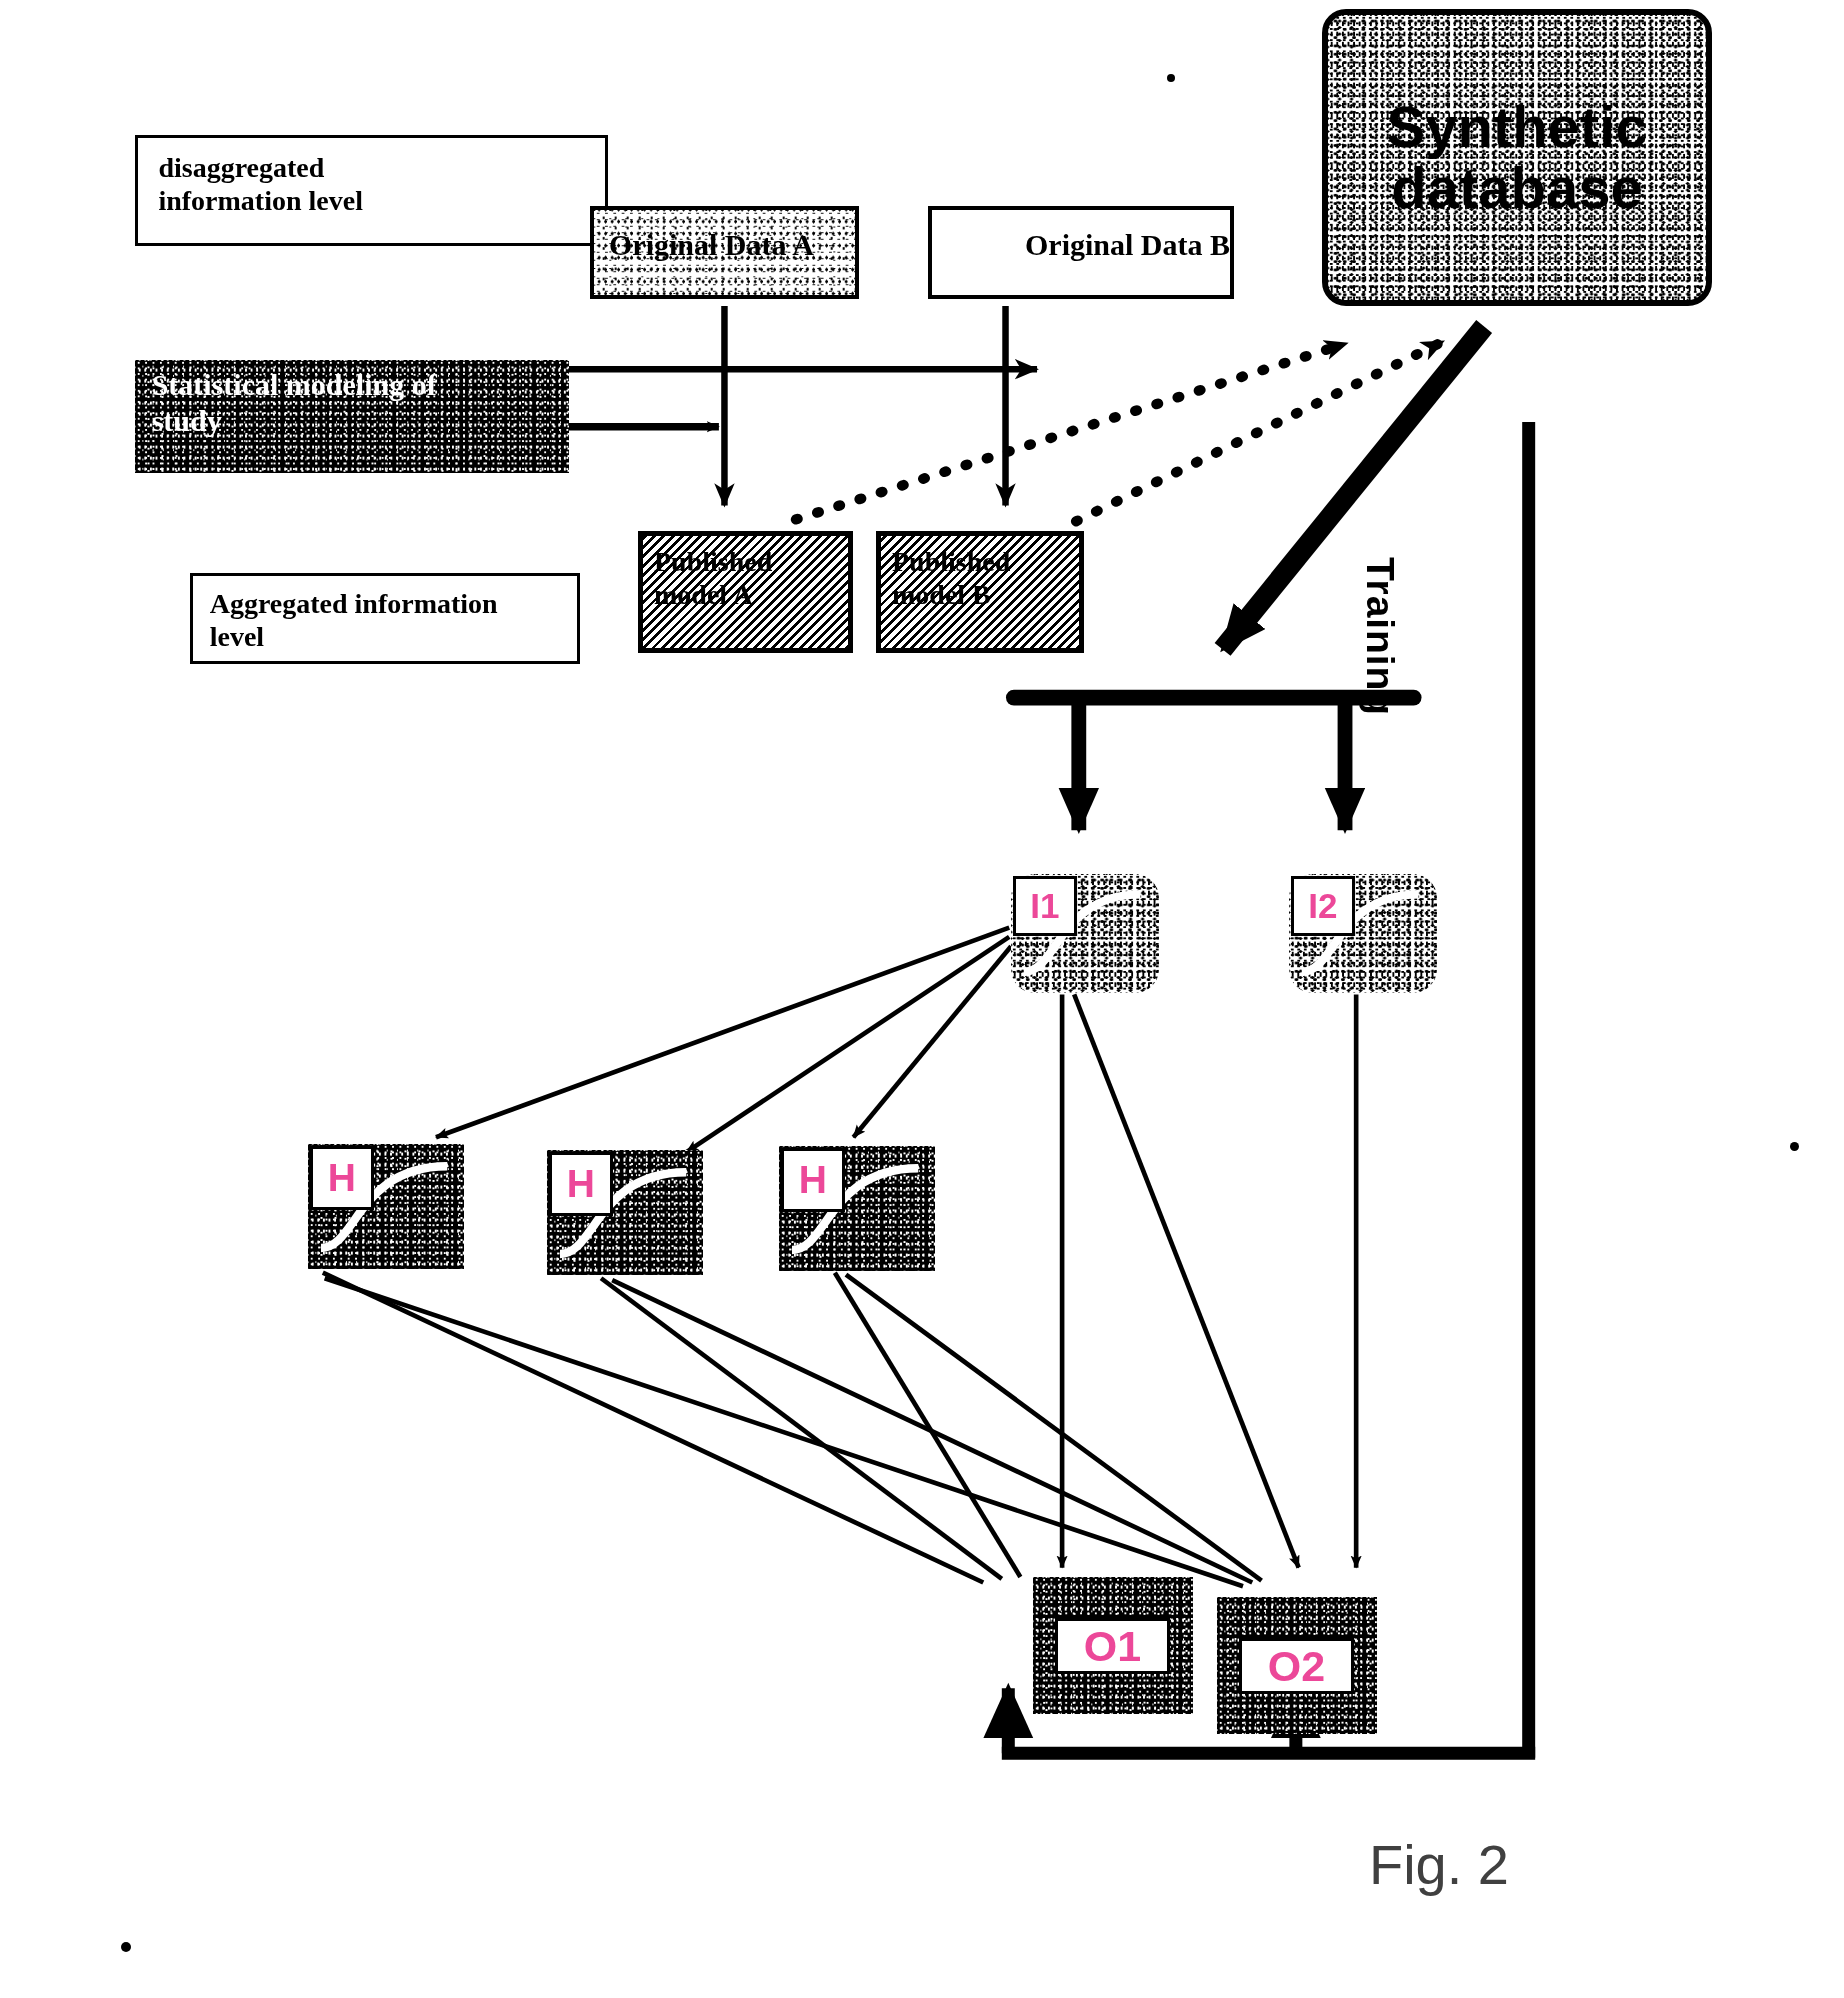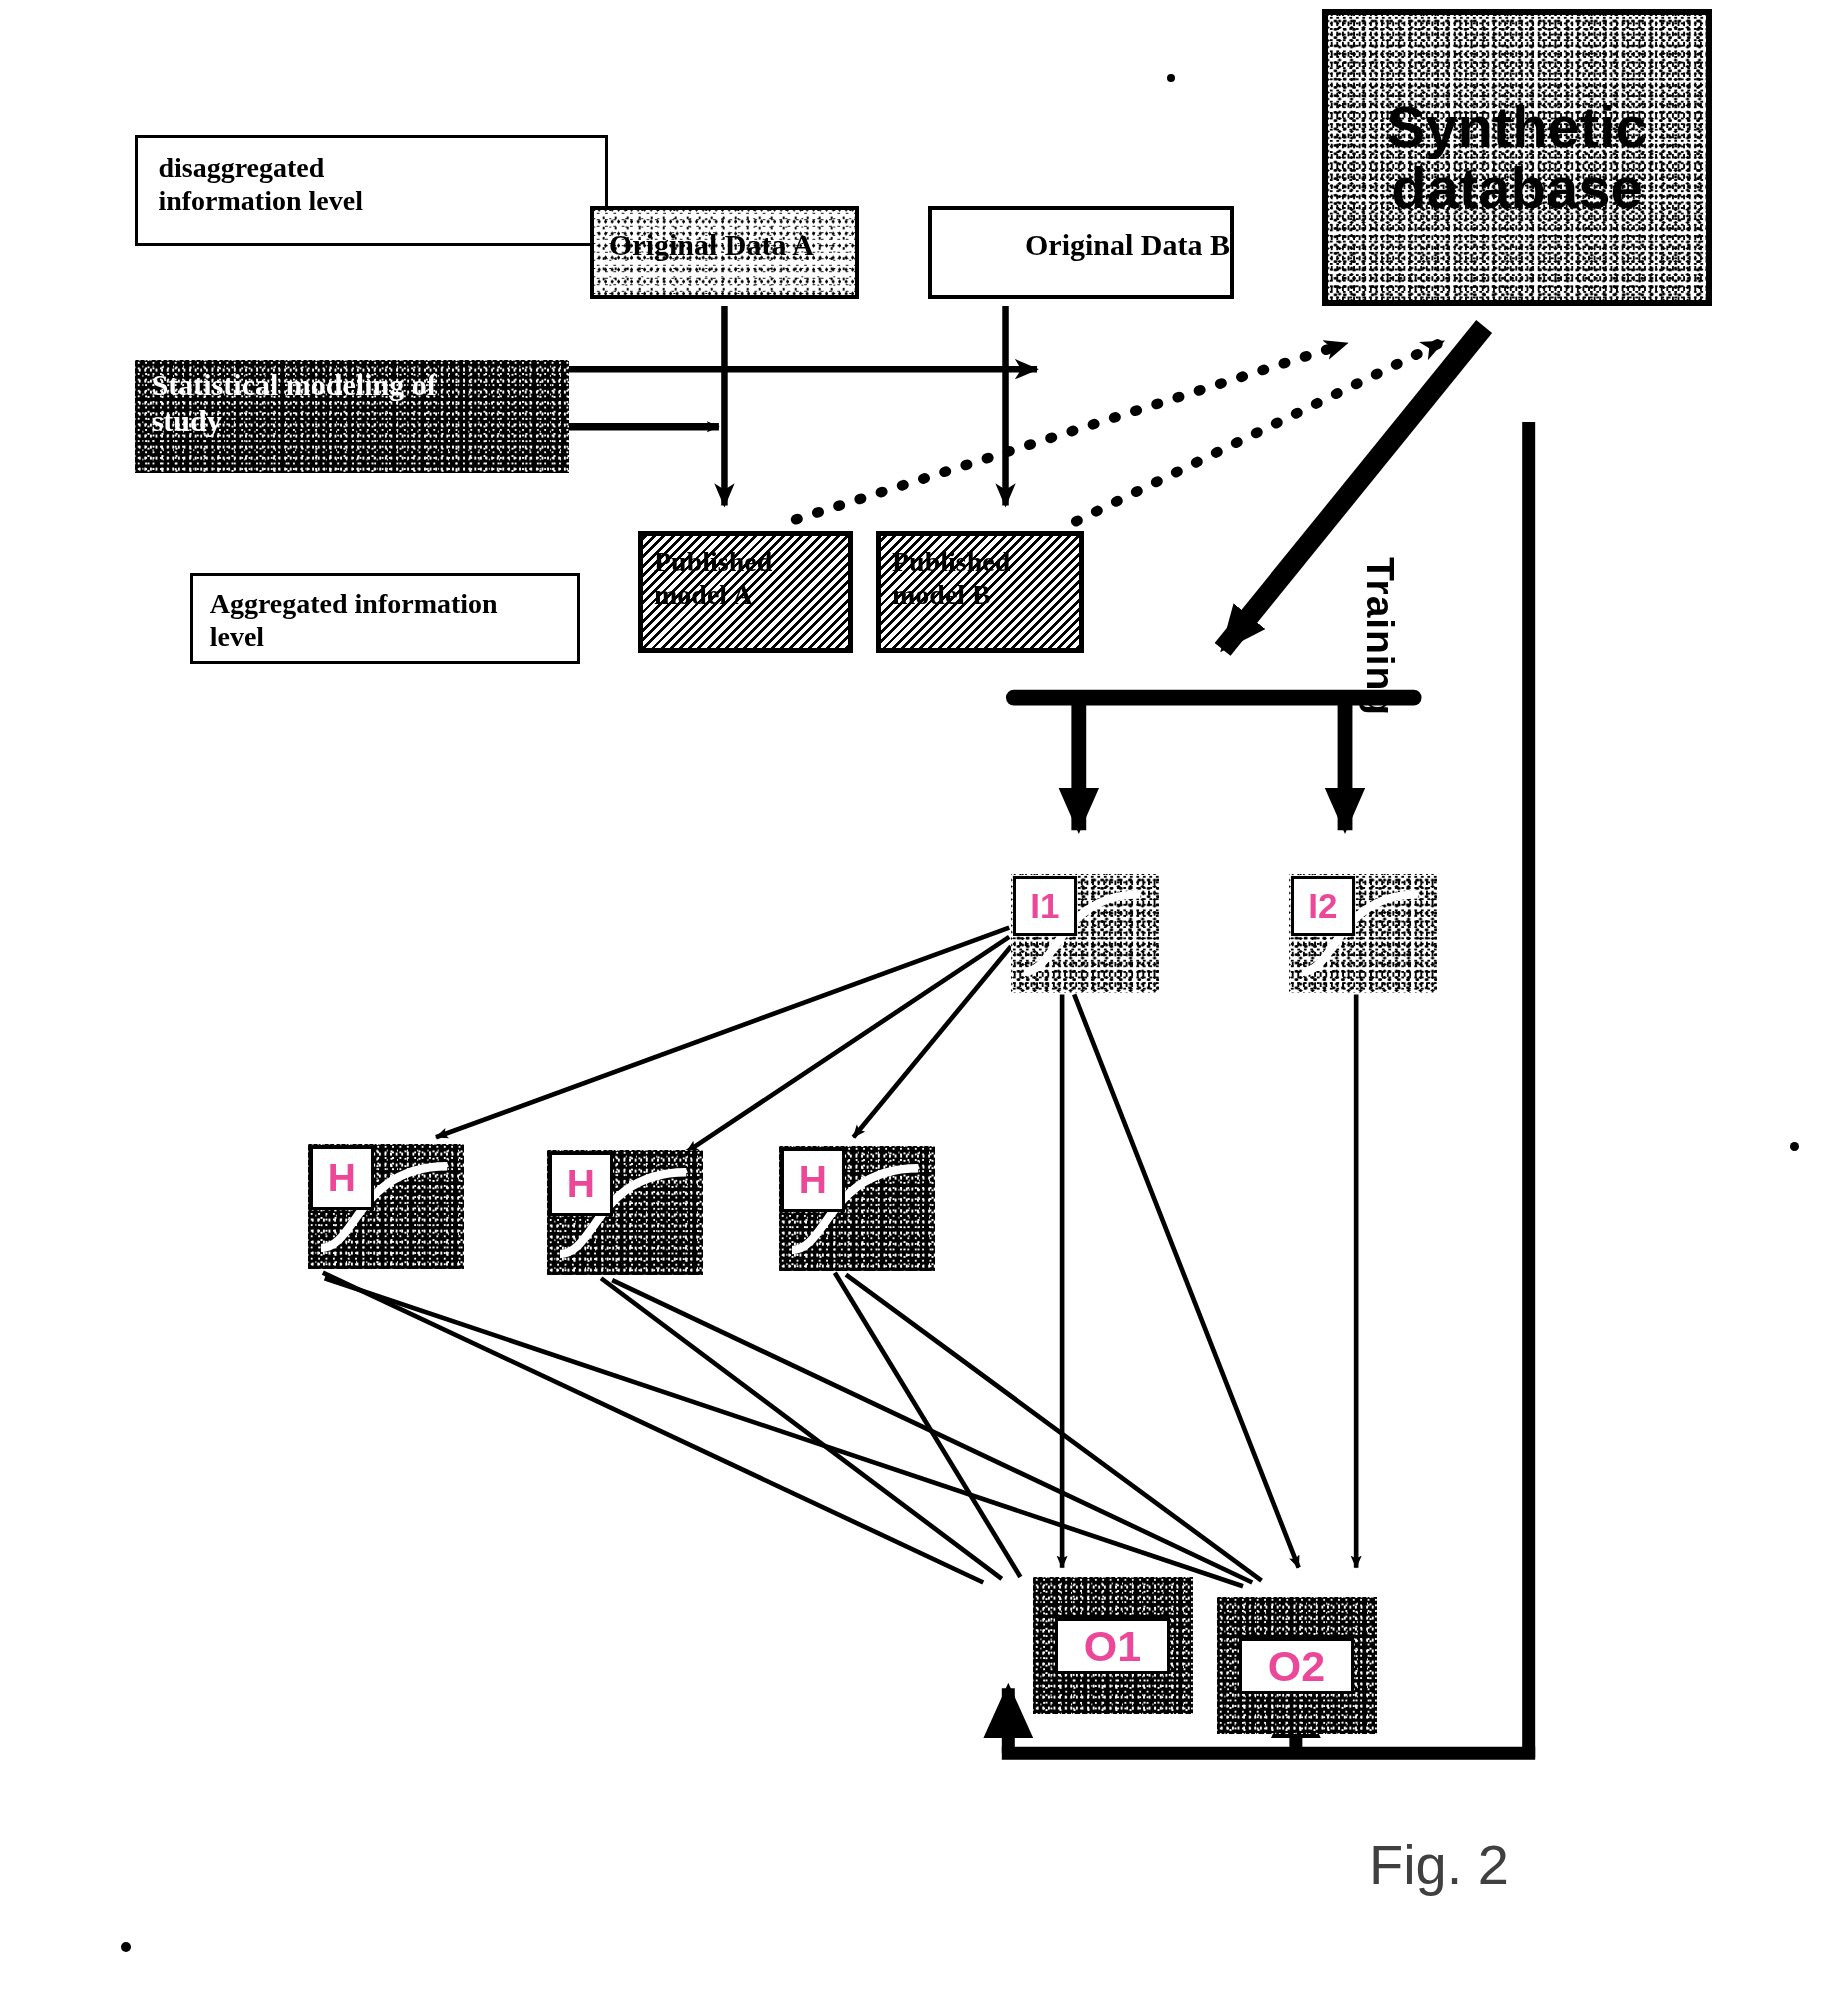--- a/index.html
+++ b/index.html
@@ -68,20 +68,21 @@
   }
   .speckle-mid {
     background-color: #ffffff;
     background-image:
       radial-gradient(#000 30%, transparent 31%),
       radial-gradient(#000 26%, transparent 27%),
       radial-gradient(#000 34%, transparent 35%),
       radial-gradient(#000 24%, transparent 25%);
     background-size: 6.5px 5.6px, 9.3px 8.3px, 5.6px 10.2px, 12px 6.5px;
     background-position: 0 0, 2.8px 1.9px, 0.9px 3.7px, 5.6px 2.8px;
+    border-radius: 24px;
   }
   .hatch {
     background-color: #ffffff;
     background-image: repeating-linear-gradient(
       -45deg,
       #000 0px, #000 2.8px,
       #ffffff 2.8px, #ffffff 6.5px
     );
   }
   

